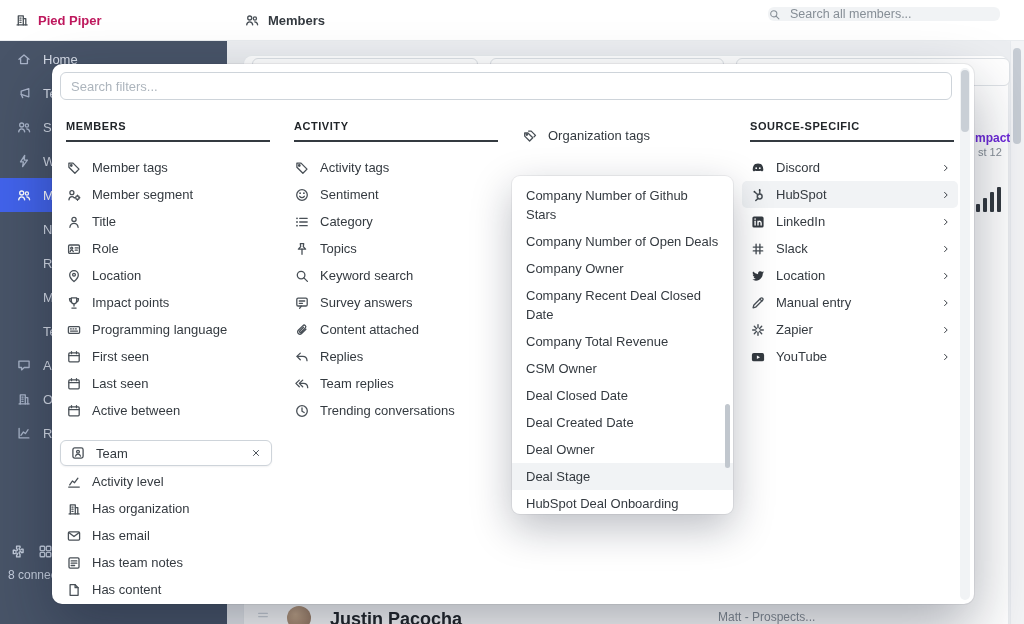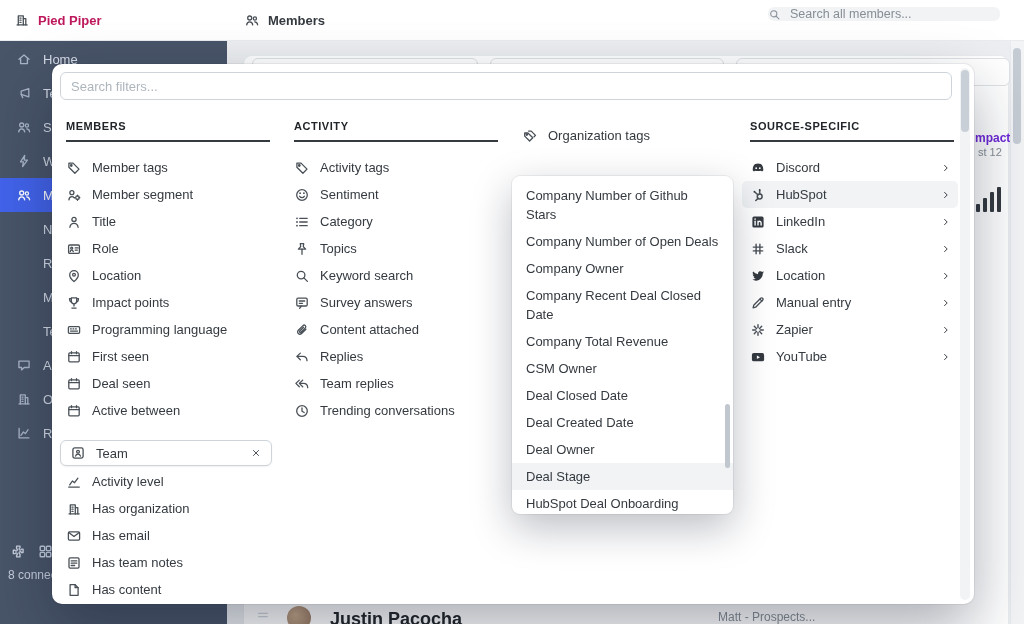--- a/index.html
+++ b/index.html
@@ -318,21 +318,21 @@
                 <rect x="2.8" y="3.9" width="10.4" height="8.9" rx="1"></rect>
                 <path d="M2.8 6.6h10.4M5.5 2.7v2M10.5 2.7v2"></path>
               </svg>
               <span class="flbl">First seen</span>
             </div>
             <div class="fitem">
               <svg viewBox="0 0 16 16" class="ic" fill="none" stroke="currentColor" stroke-width="1.3" stroke-linecap="round" stroke-linejoin="round">
                 <rect x="2.8" y="3.9" width="10.4" height="8.9" rx="1"></rect>
                 <path d="M2.8 6.6h10.4M5.5 2.7v2M10.5 2.7v2"></path>
               </svg>
-              <span class="flbl">Deal seen</span>
+              <span class="flbl">Last seen</span>
             </div>
             <div class="fitem">
               <svg viewBox="0 0 16 16" class="ic" fill="none" stroke="currentColor" stroke-width="1.3" stroke-linecap="round" stroke-linejoin="round">
                 <rect x="2.8" y="3.9" width="10.4" height="8.9" rx="1"></rect>
                 <path d="M2.8 6.6h10.4M5.5 2.7v2M10.5 2.7v2"></path>
               </svg>
               <span class="flbl">Active between</span>
             </div>
             <div class="fitem chip">
               <svg viewBox="0 0 16 16" class="ic" fill="none" stroke="currentColor" stroke-width="1.3" stroke-linecap="round" stroke-linejoin="round">

